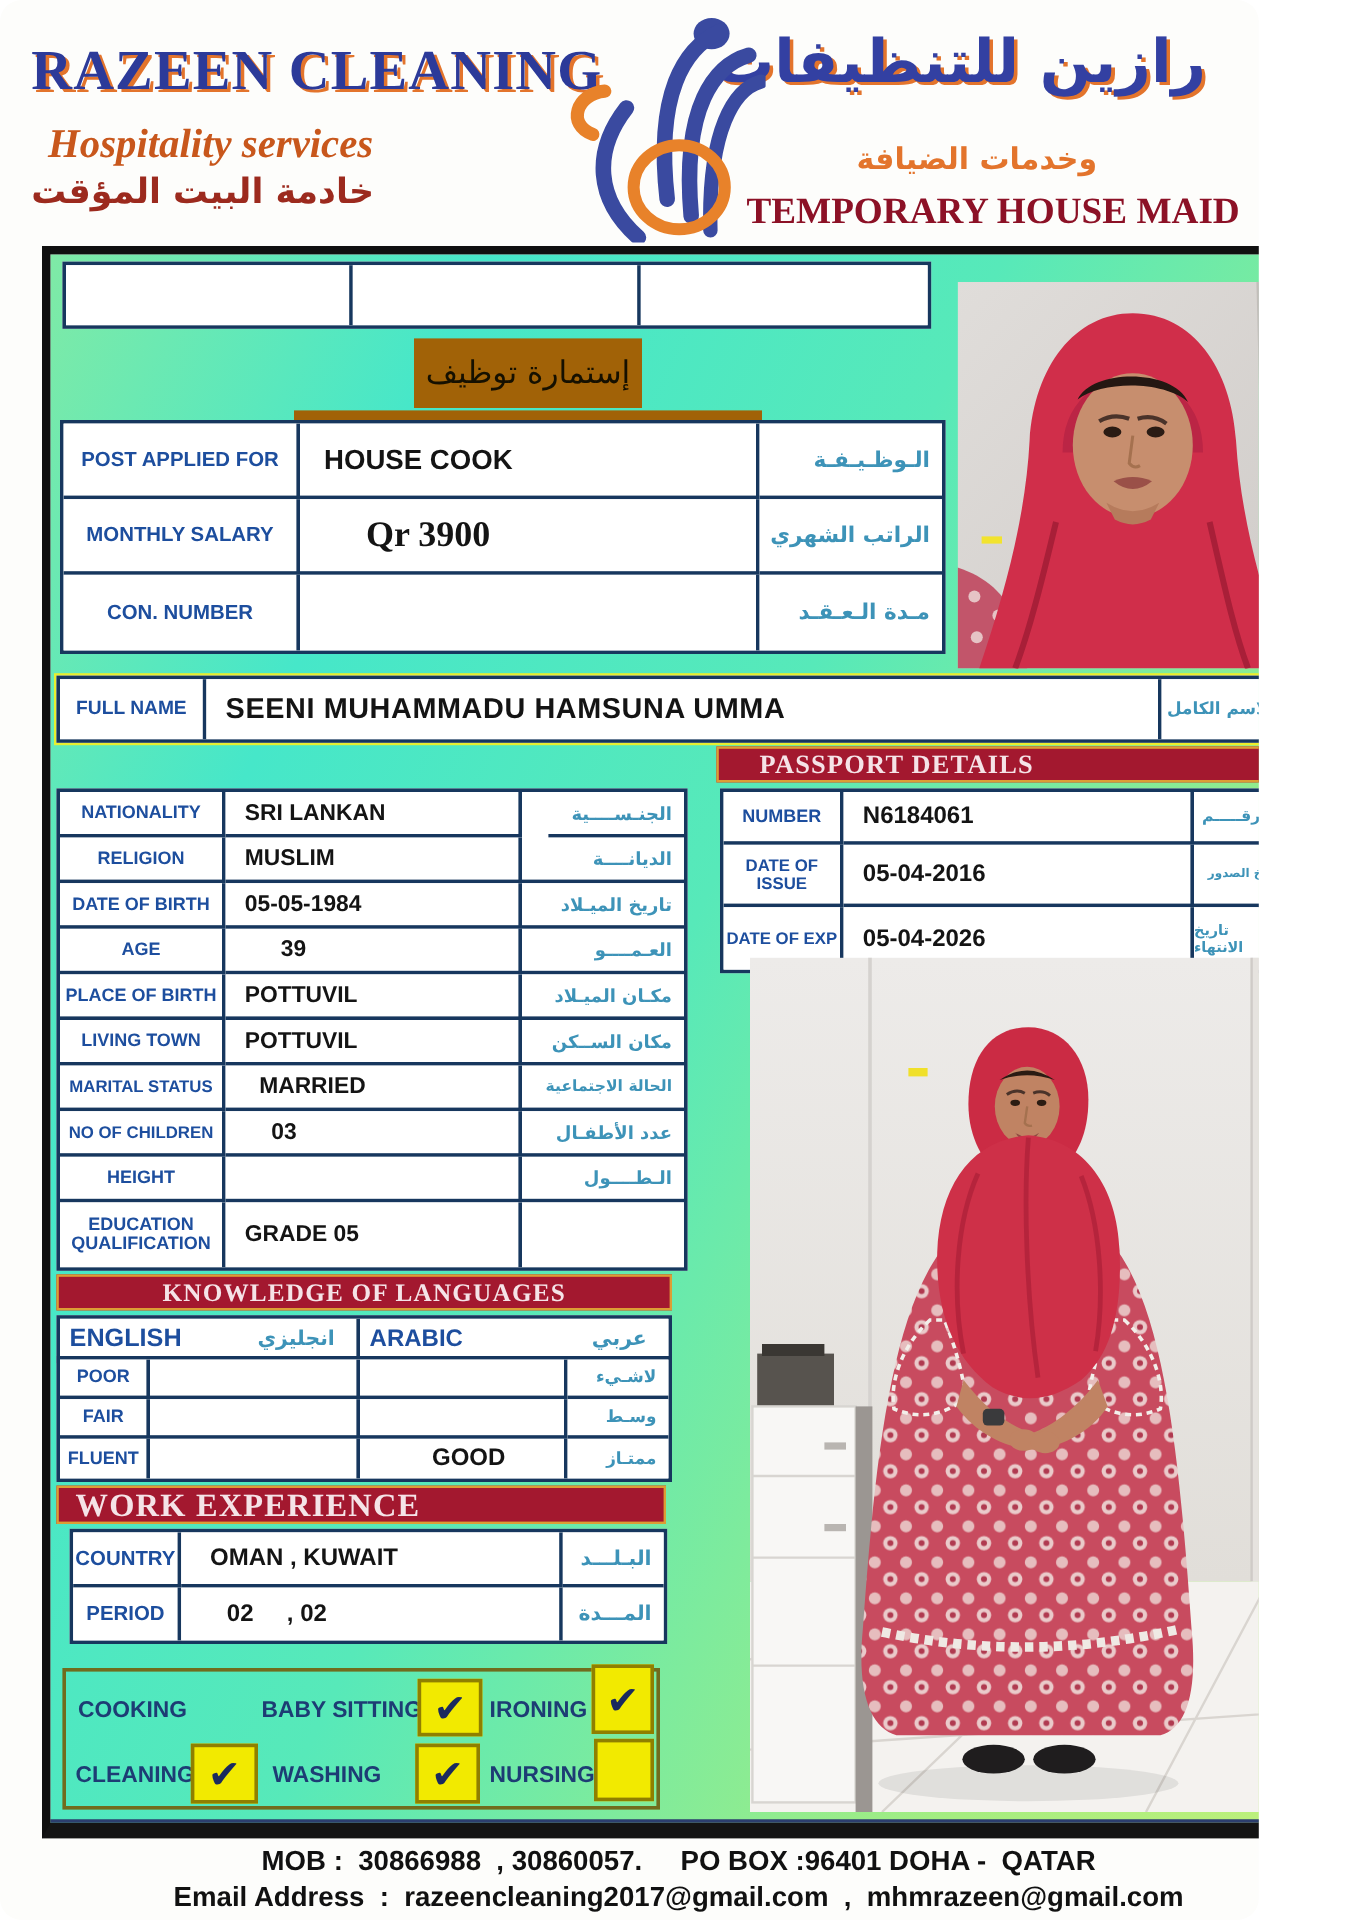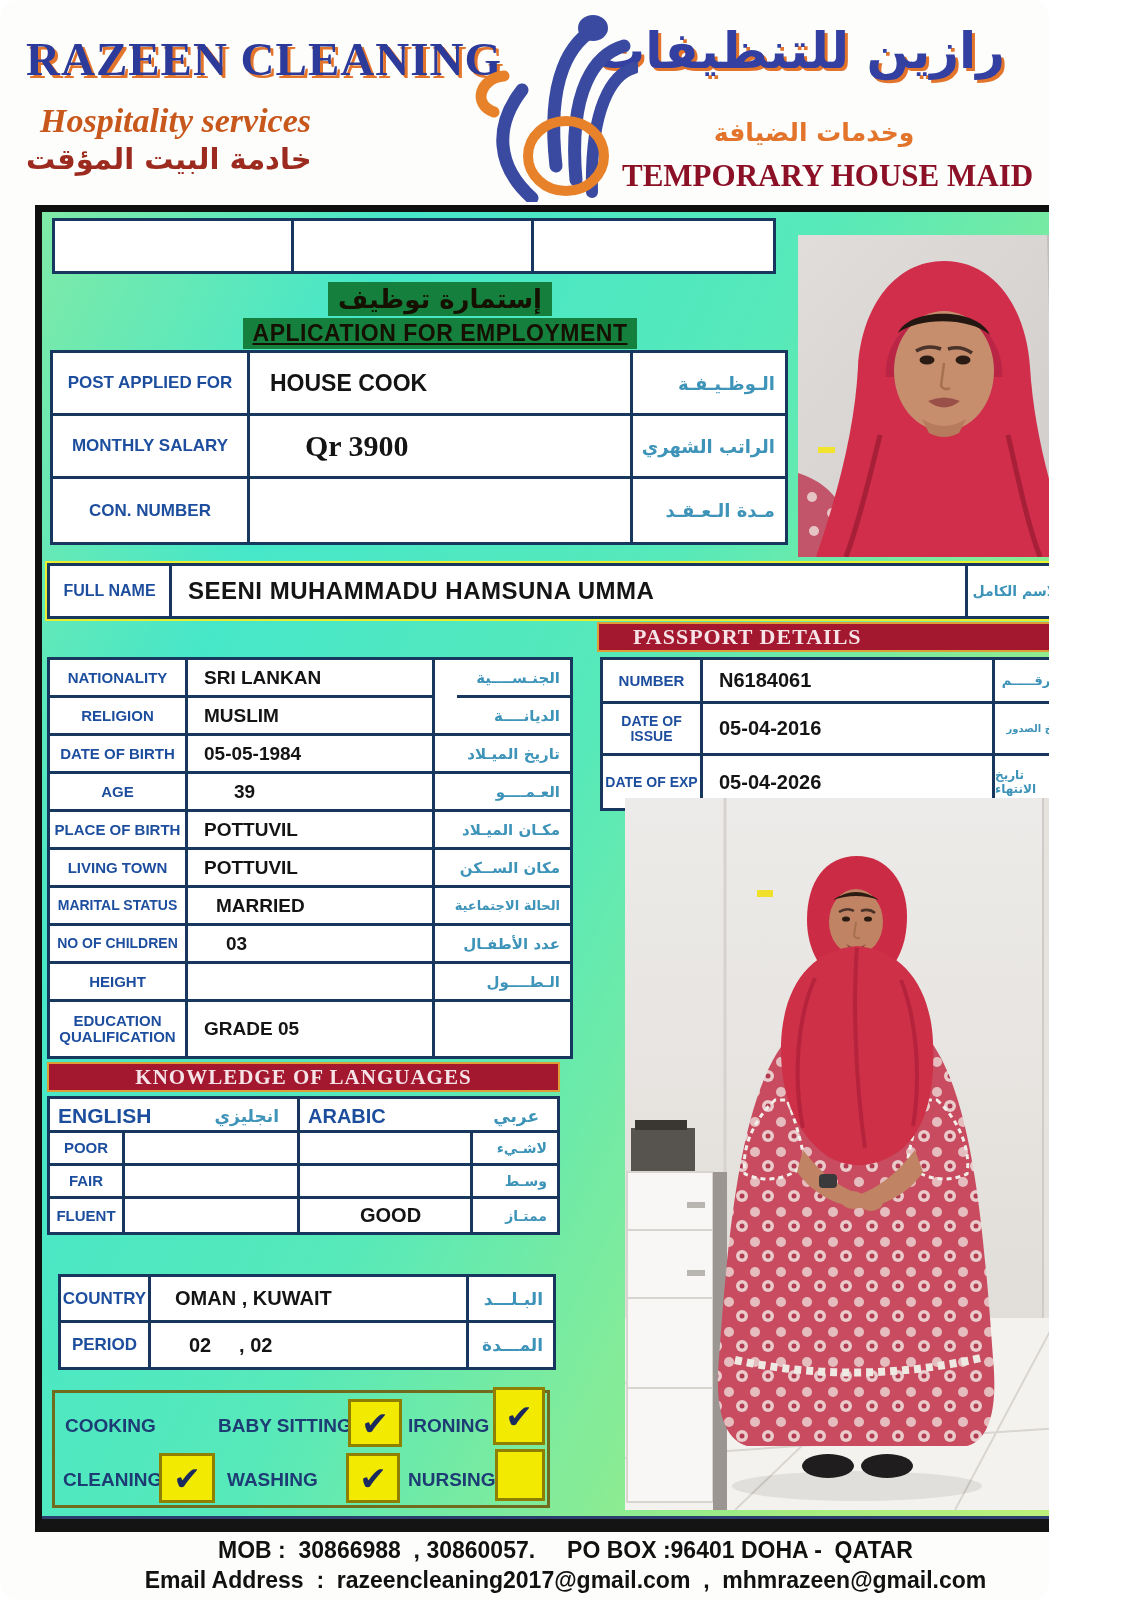--- a/index.html
+++ b/index.html
@@ -19,21 +19,21 @@
   .g3>div:nth-child(3n+1),.g3>div:nth-child(3n+2){border-right:3px solid #17375e;}
   .g3>div{border-bottom:3px solid #17375e;}
   .g3>div:nth-last-child(-n+3){border-bottom:none;}
   .g4>div:not(:nth-child(4n)){border-right:3px solid #17375e;}
   .g4>div{border-bottom:3px solid #17375e;}
   .g4>div:nth-last-child(-n+4){border-bottom:none;}
   .lbl{color:#1d4e9e;font-weight:bold;justify-content:center;text-align:center;line-height:1.05;}
   .val{color:#141414;font-weight:bold;padding-left:16px;}
   .arl{color:#3d93b8;font-weight:bold;justify-content:flex-end;padding-right:10px;font-family:"DejaVu Sans",sans-serif;}
   .bar{background:#a3182f;border:2px solid #dc9e35;color:#f5e3e7;font-family:"Liberation Serif",serif;font-weight:bold;display:flex;align-items:center;box-sizing:border-box;letter-spacing:1px;}
-  .hl{background:#15803d;color:#151000;font-weight:bold;padding:2px 10px;display:inline-block;}
+  .hl{background:#a16207;color:#151000;font-weight:normal;padding:14px 10px;display:inline-block;}
   .chk{position:absolute;background:#f2ea00;border:3px solid #8f7f00;box-sizing:border-box;display:flex;align-items:center;justify-content:center;color:#1a2a5e;font-size:33px;font-weight:bold;font-family:"DejaVu Sans",sans-serif;}
   .sk-lbl{position:absolute;color:#1d3c74;font-weight:bold;font-size:19px;}
   .footer-line{left:0;width:1131px;text-align:center;font-weight:bold;color:#111;font-size:23px;}
 </style>
 </head>
 <body>
 
 <div id="page">
 
   <div class="abs company">RAZEEN CLEANING</div>
@@ -181,20 +181,21 @@
     <div class="lbl" style="font-size:15px;">FAIR</div>
     <div></div>
     <div></div>
     <div class="arl" style="font-size:14px;">وسـط</div>
     <div class="lbl" style="font-size:15px;">FLUENT</div>
     <div></div>
     <div class="val" style="font-size:20px;padding-left:60px;">GOOD</div>
     <div class="arl" style="font-size:14px;">ممتـاز</div>
   </div>
 
+  <div class="abs bar" style="left:47px;top:1238px;width:508px;height:32px;padding-left:14px;font-size:27px;">WORK EXPERIENCE</div>
   <div class="abs tbl g3" style="left:58px;top:1274px;width:498px;grid-template-columns:90px 318px 84px;grid-template-rows:46px 44px;">
     <div class="lbl" style="font-size:17px;">COUNTRY</div>
     <div class="val" style="font-size:20px;padding-left:24px;">OMAN ,  KUWAIT</div>
     <div class="arl" style="font-size:17px;">البـلـــد</div>
     <div class="lbl" style="font-size:17px;">PERIOD</div>
     <div class="val" style="font-size:20px;padding-left:38px;">02&nbsp;&nbsp;&nbsp;&nbsp; , 02</div>
     <div class="arl" style="font-size:17px;">المـــدة</div>
   </div>
 
   <div class="abs" style="left:52px;top:1390px;width:498px;height:118px;border:3px solid #716c1d;box-sizing:border-box;">

